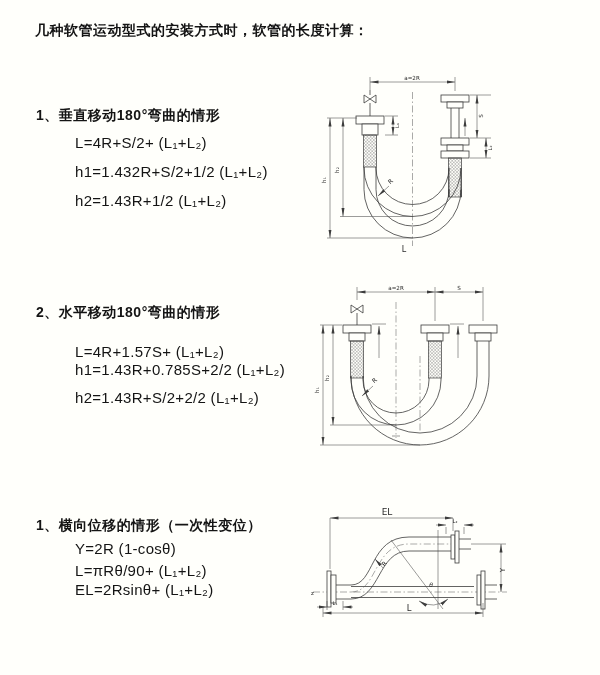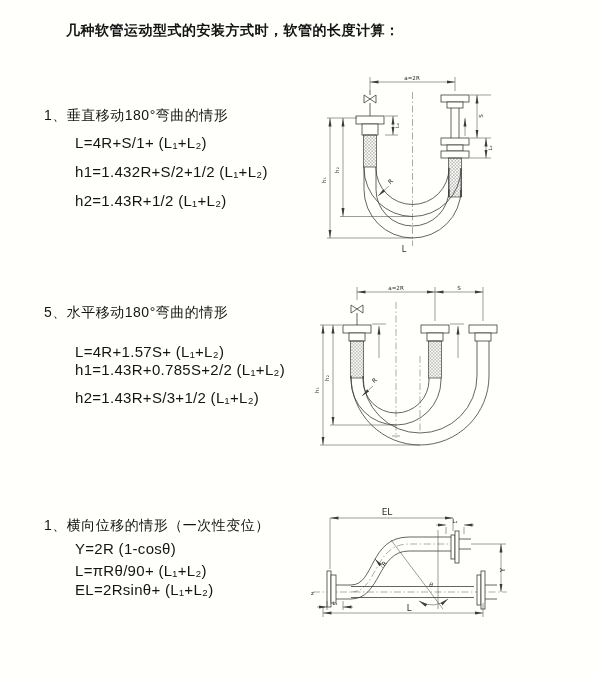--- a/index.html
+++ b/index.html
@@ -3,52 +3,52 @@
 <meta charset="utf-8">
 <style>
   html,body{margin:0;padding:0;}
   body{
     width:600px;height:675px;position:relative;overflow:hidden;
     background:#fffffb;
     font-family:"Liberation Sans","DejaVu Sans",sans-serif;
   }
   .title{
     position:absolute;left:35px;top:22px;
-    font-size:14px;font-weight:bold;letter-spacing:.5px;color:#141414;margin-left:31px;
+    font-size:14px;font-weight:bold;letter-spacing:.5px;color:#141414;
   }
   .heading{
-    position:absolute;left:44px;
-    font-size:14px;font-weight:normal;letter-spacing:.5px;color:#141414;
+    position:absolute;left:36px;
+    font-size:14px;font-weight:bold;letter-spacing:.5px;color:#141414;
   }
   .formula{
     position:absolute;left:75px;
     font-size:15px;color:#141414;letter-spacing:.3px;
     font-family:"Liberation Sans",sans-serif;
   }
   svg{position:absolute;}
   svg text{font-family:"DejaVu Sans",sans-serif;fill:#2a2a2a;}
   .ln{stroke:#3c3c3c;stroke-width:.8;fill:none;}
   .thin{stroke:#4a4a4a;stroke-width:.55;fill:none;}
   .dash{stroke:#555;stroke-width:.5;fill:none;stroke-dasharray:7 2.5 1.5 2.5;}
   .fit{stroke:#3c3c3c;stroke-width:.8;fill:#fffffb;}
 </style>
 </head>
 <body>
 
 <div class="title">几种软管运动型式的安装方式时，软管的长度计算：</div>
 
 <div class="heading" style="top:107px">1、垂直移动180°弯曲的情形</div>
-<div class="formula" style="top:134px">L=4R+S/1+ (L₁+L₂)</div>
+<div class="formula" style="top:134px">L=4R+S/2+ (L₁+L₂)</div>
 <div class="formula" style="top:163px">h1=1.432R+S/2+1/2 (L₁+L₂)</div>
 <div class="formula" style="top:192px">h2=1.43R+1/2 (L₁+L₂)</div>
 
-<div class="heading" style="top:304px">5、水平移动180°弯曲的情形</div>
+<div class="heading" style="top:304px">2、水平移动180°弯曲的情形</div>
 <div class="formula" style="top:343px">L=4R+1.57S+ (L₁+L₂)</div>
 <div class="formula" style="top:361px">h1=1.43R+0.785S+2/2 (L₁+L₂)</div>
-<div class="formula" style="top:389px">h2=1.43R+S/3+1/2 (L₁+L₂)</div>
+<div class="formula" style="top:389px">h2=1.43R+S/2+2/2 (L₁+L₂)</div>
 
 <div class="heading" style="top:517px">1、横向位移的情形（一次性变位）</div>
 <div class="formula" style="top:562px">L=πRθ/90+ (L₁+L₂)</div>
 <div class="formula" style="top:540px">Y=2R (1-cosθ)</div>
 <div class="formula" style="top:581px">EL=2Rsinθ+ (L₁+L₂)</div>
 
 <svg style="left:305px;top:68px" width="250" height="192" viewBox="0 0 250 192">
   <defs>
     <marker id="ae1" markerWidth="9" markerHeight="4" refX="8.5" refY="2" orient="auto" markerUnits="userSpaceOnUse">
       <path d="M0,0.5 L8.5,2 L0,3.5 Z" fill="#3c3c3c"></path>

